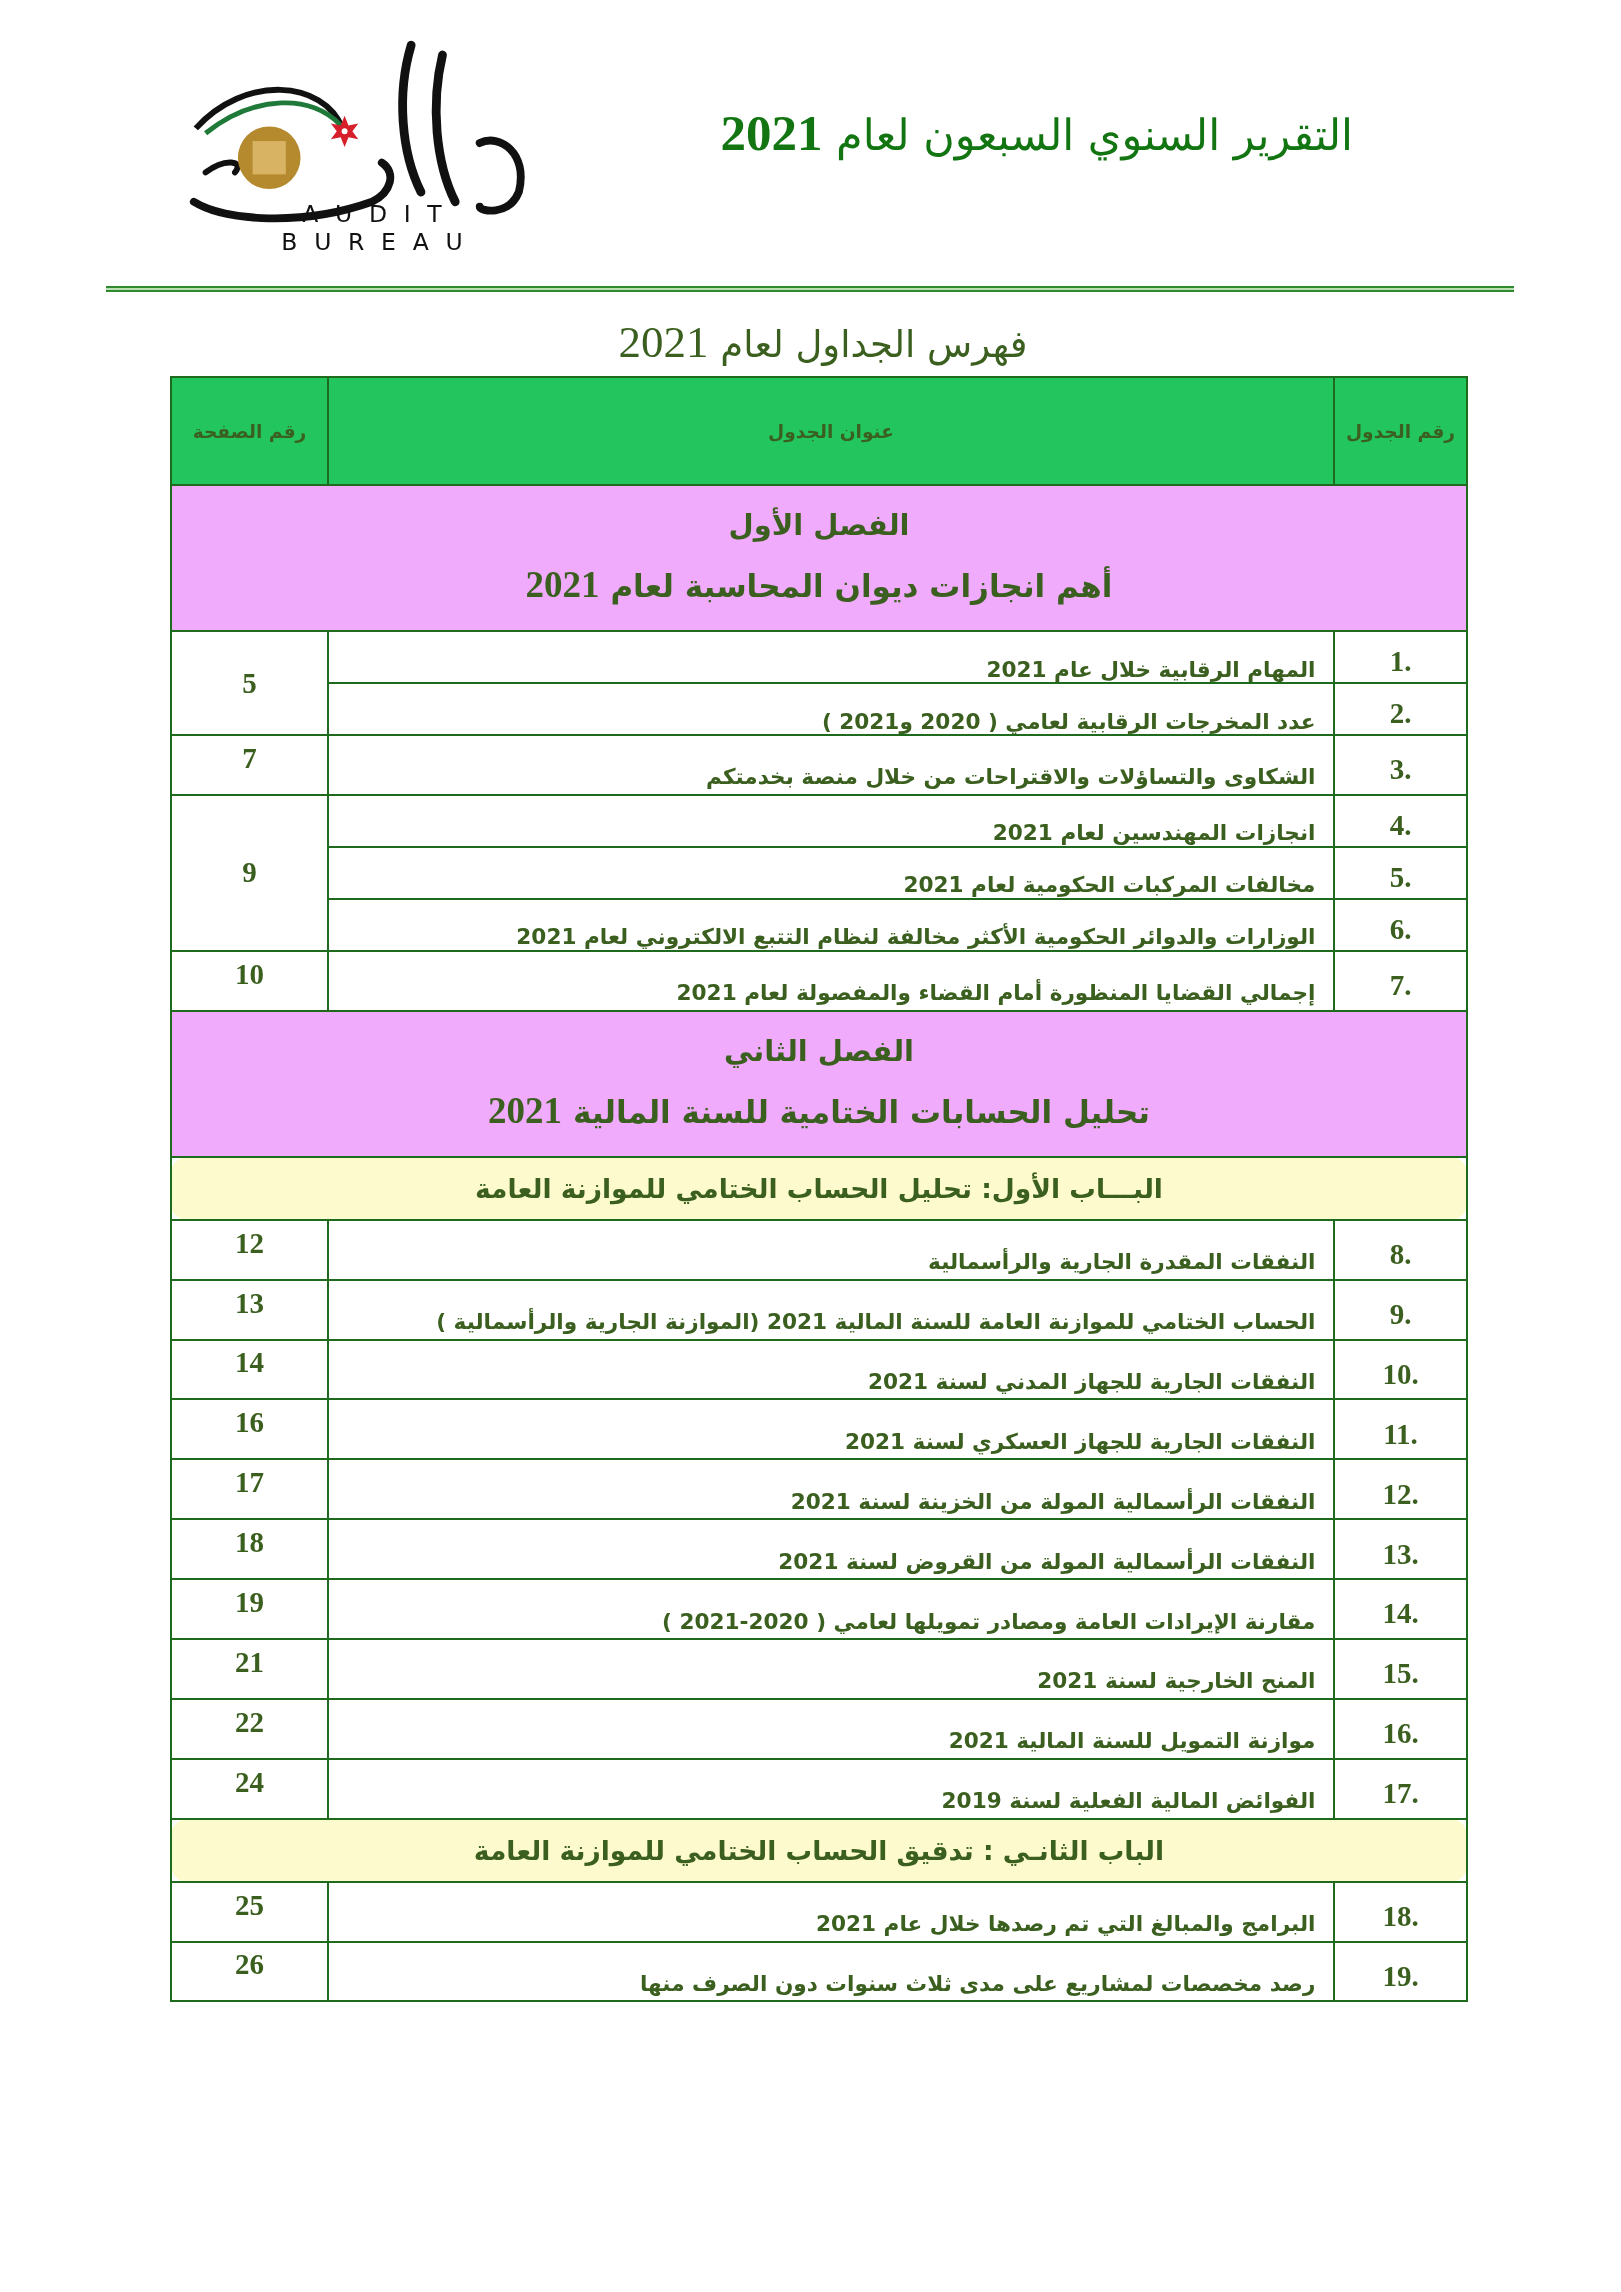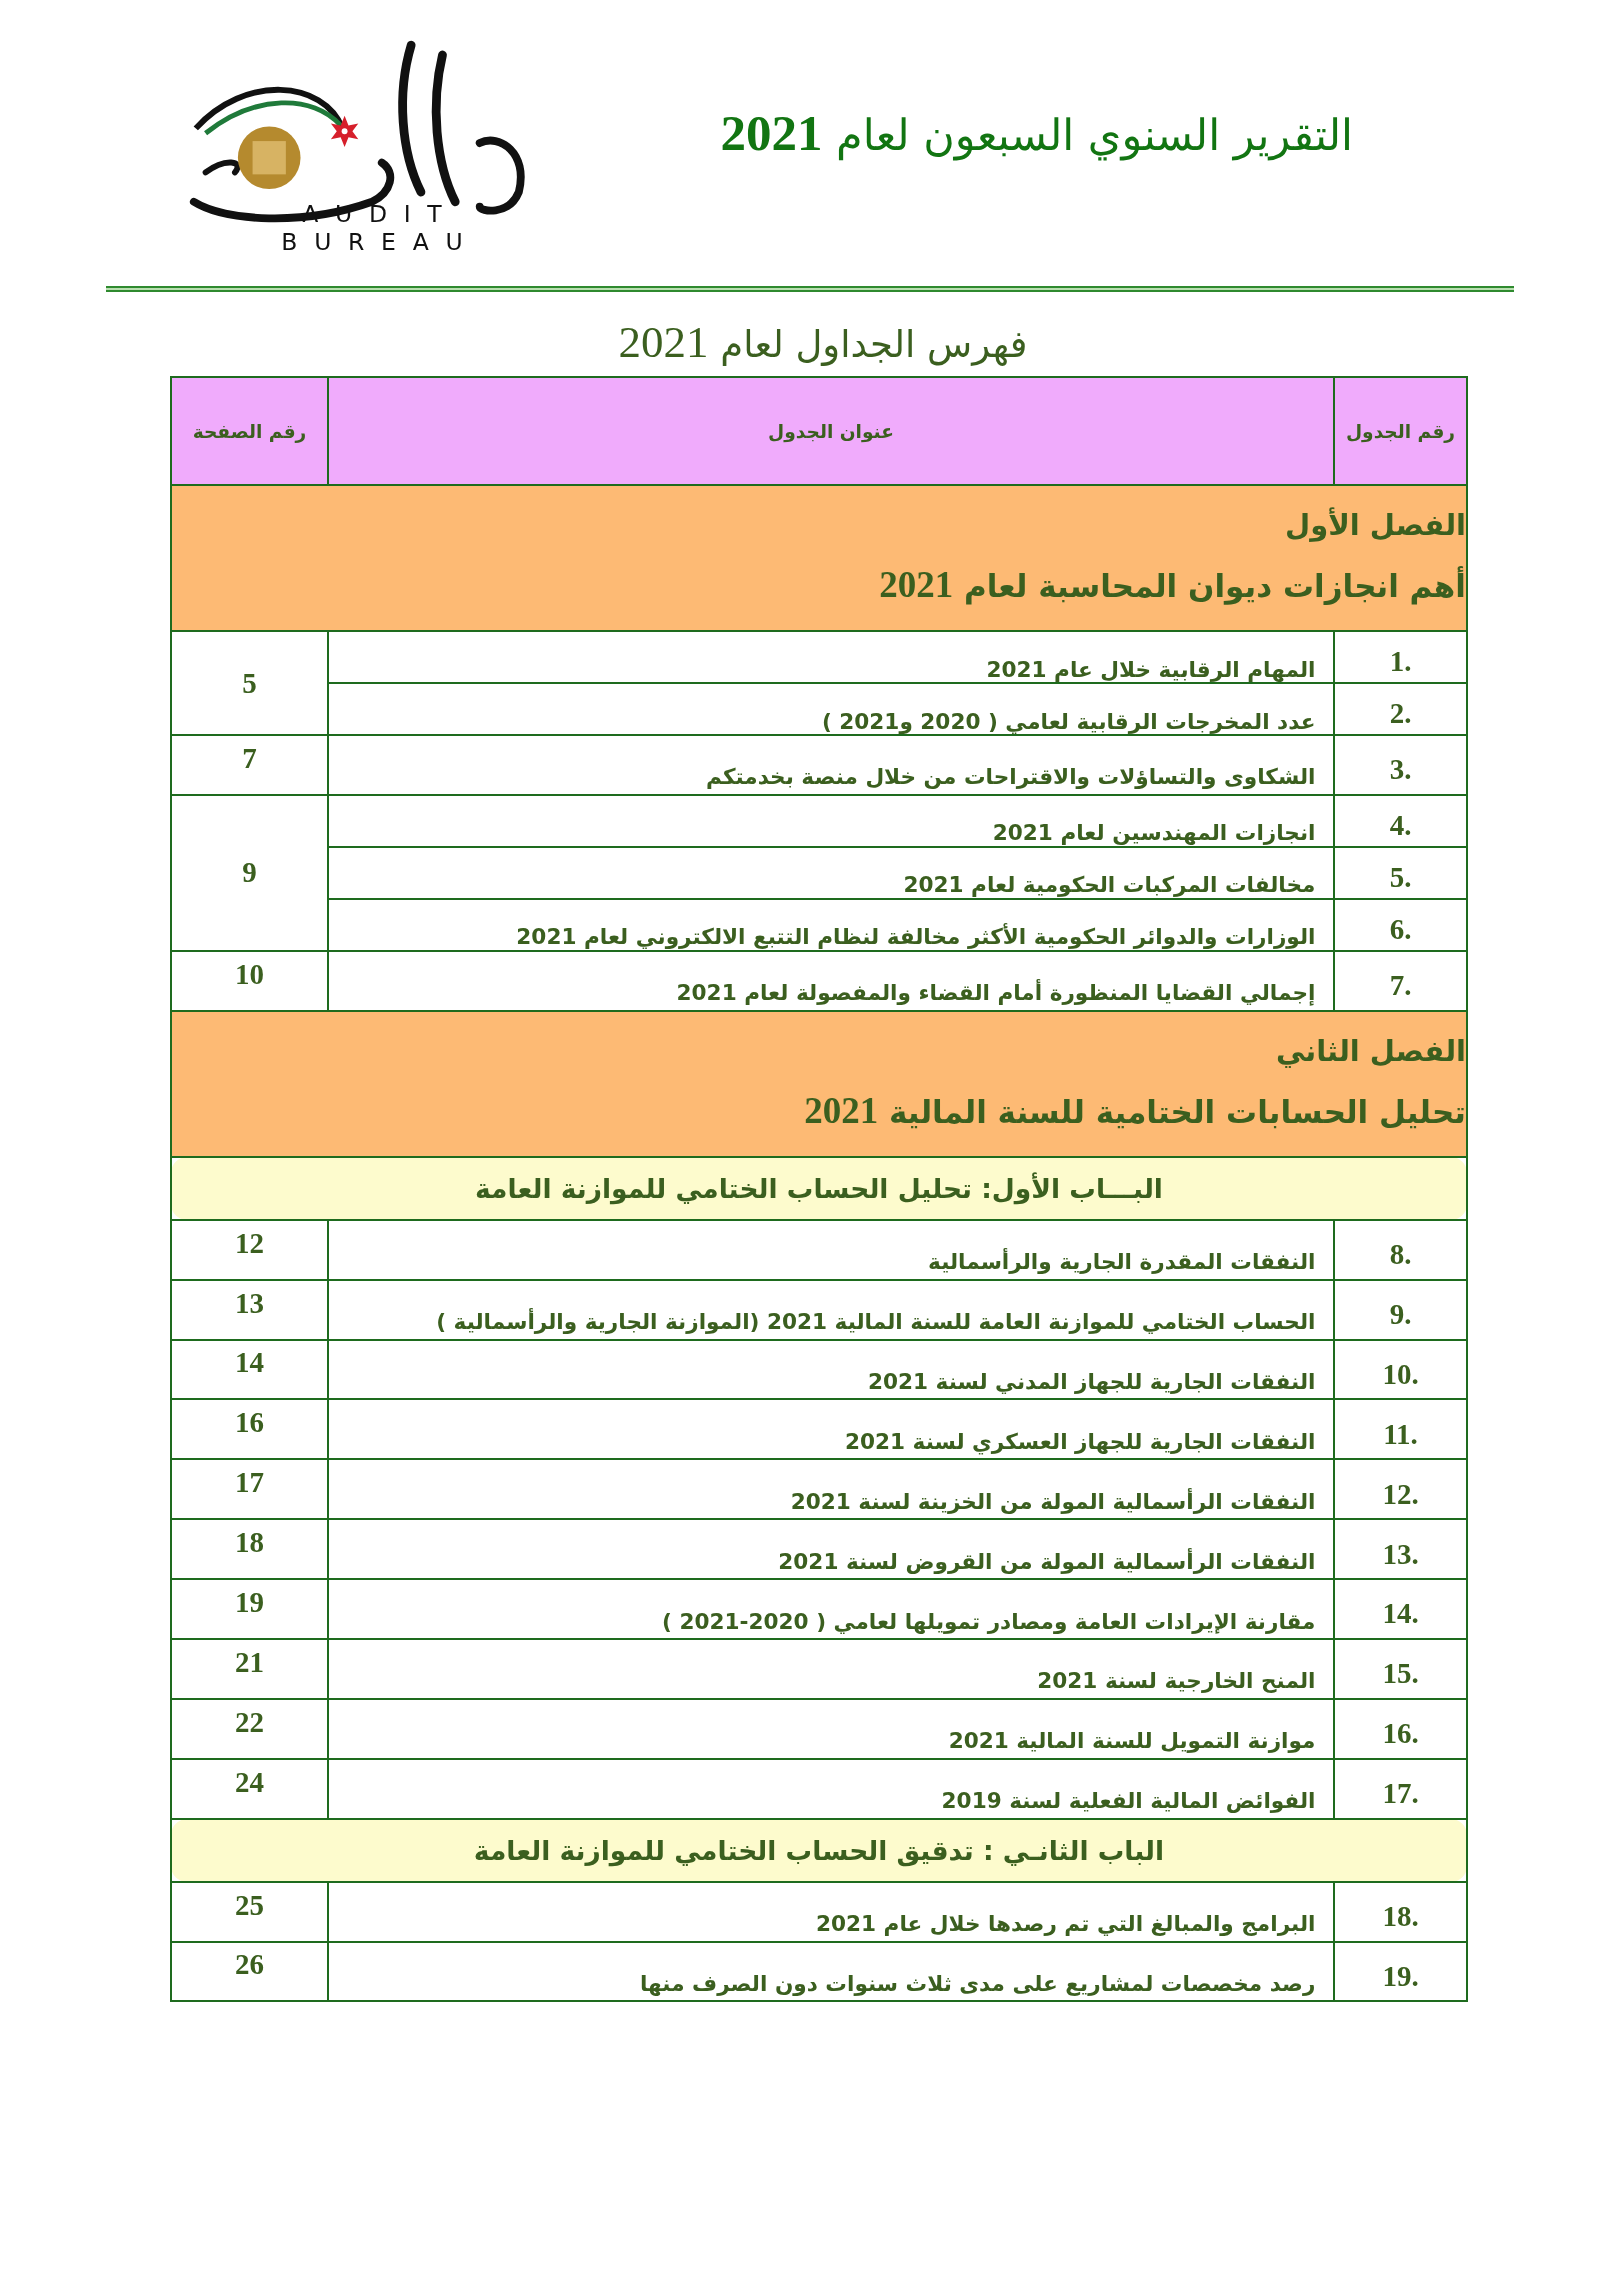--- a/index.html
+++ b/index.html
@@ -29,22 +29,22 @@
   .index-title .yr { font-family: "Liberation Serif", serif; font-size: 45px; }
 
   
   .toc { position: absolute; left: 170px; top: 376px; width: 1296px;
          border-collapse: collapse; direction: rtl; table-layout: fixed; }
   .toc td, .toc th { border: 2.9px solid #1e6b1e; padding: 0; color: #3b5f1f; }
   .toc col.c-num { width: 133px; }
   .toc col.c-title { width: 1006px; }
   .toc col.c-page { width: 157px; }
 
-  .toc th { background: #f0abfc; font-weight: bold; font-size: 18.6px; height: 106px; line-height: 43px; }
-  .toc .chapter td { background: #fdba74; height: 144px; }
+  .toc th { background: #22c55e; font-weight: bold; font-size: 18.6px; height: 106px; line-height: 43px; }
+  .toc .chapter td { background: #f0abfc; height: 144px; text-align: center; }
   .toc .chapter .ch-name { font-size: 29px; font-weight: bold; line-height: 55px; display: block; }
   .toc .chapter .ch-sub  { font-size: 31px; font-weight: bold; line-height: 63px; display: block; }
   .toc .chapter .yr, .toc .section .yr { font-family: "Liberation Serif", serif; font-size: 37px; }
   .toc .section td { background: #fdfbcd; height: 61px; text-align: center; font-size: 26.5px; font-weight: bold; border-radius: 16px; }
 
   .toc .row td { height: 52px; background: #ffffff; }
   .toc .row .num { text-align: center; font-family: "Liberation Serif", serif; font-weight: bold; font-size: 29px;
                    direction: ltr; padding-top: 9.8px; box-sizing: border-box; }
   .toc .row .title { text-align: right; padding-right: 17.6px; font-weight: bold; font-size: 21.6px;
                      white-space: nowrap; overflow: hidden; padding-top: 24px; box-sizing: border-box; }

